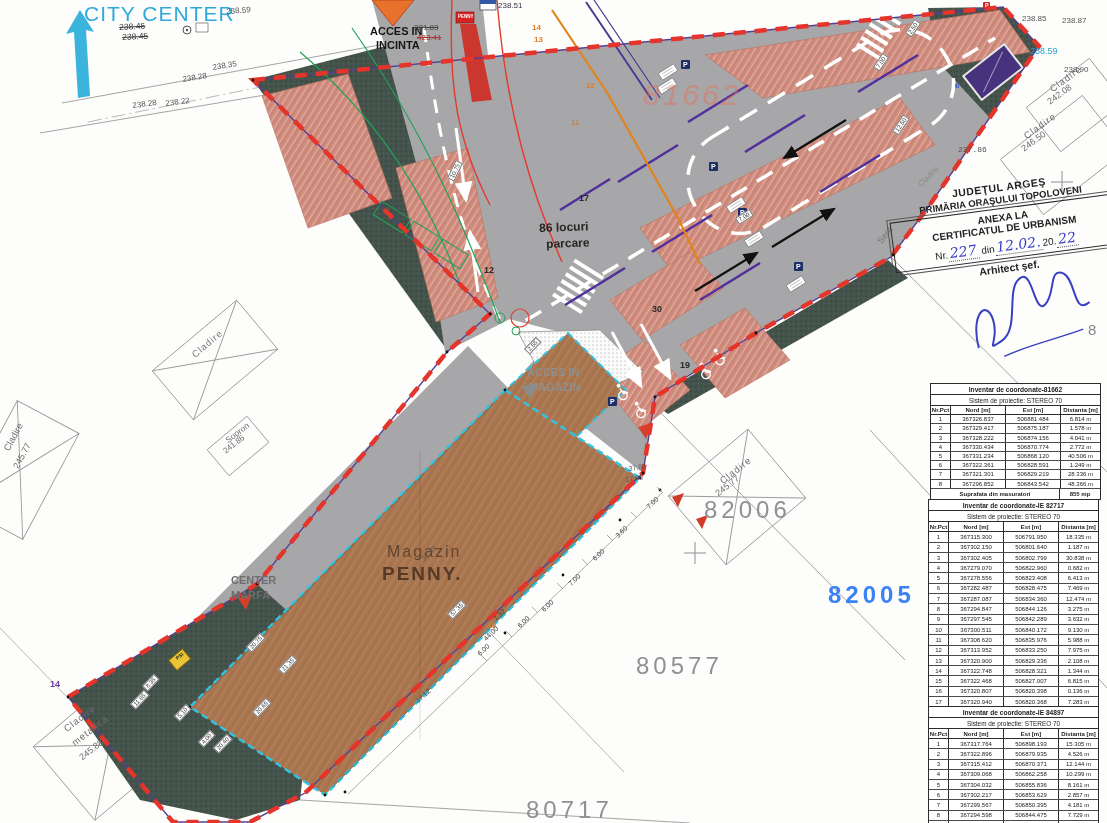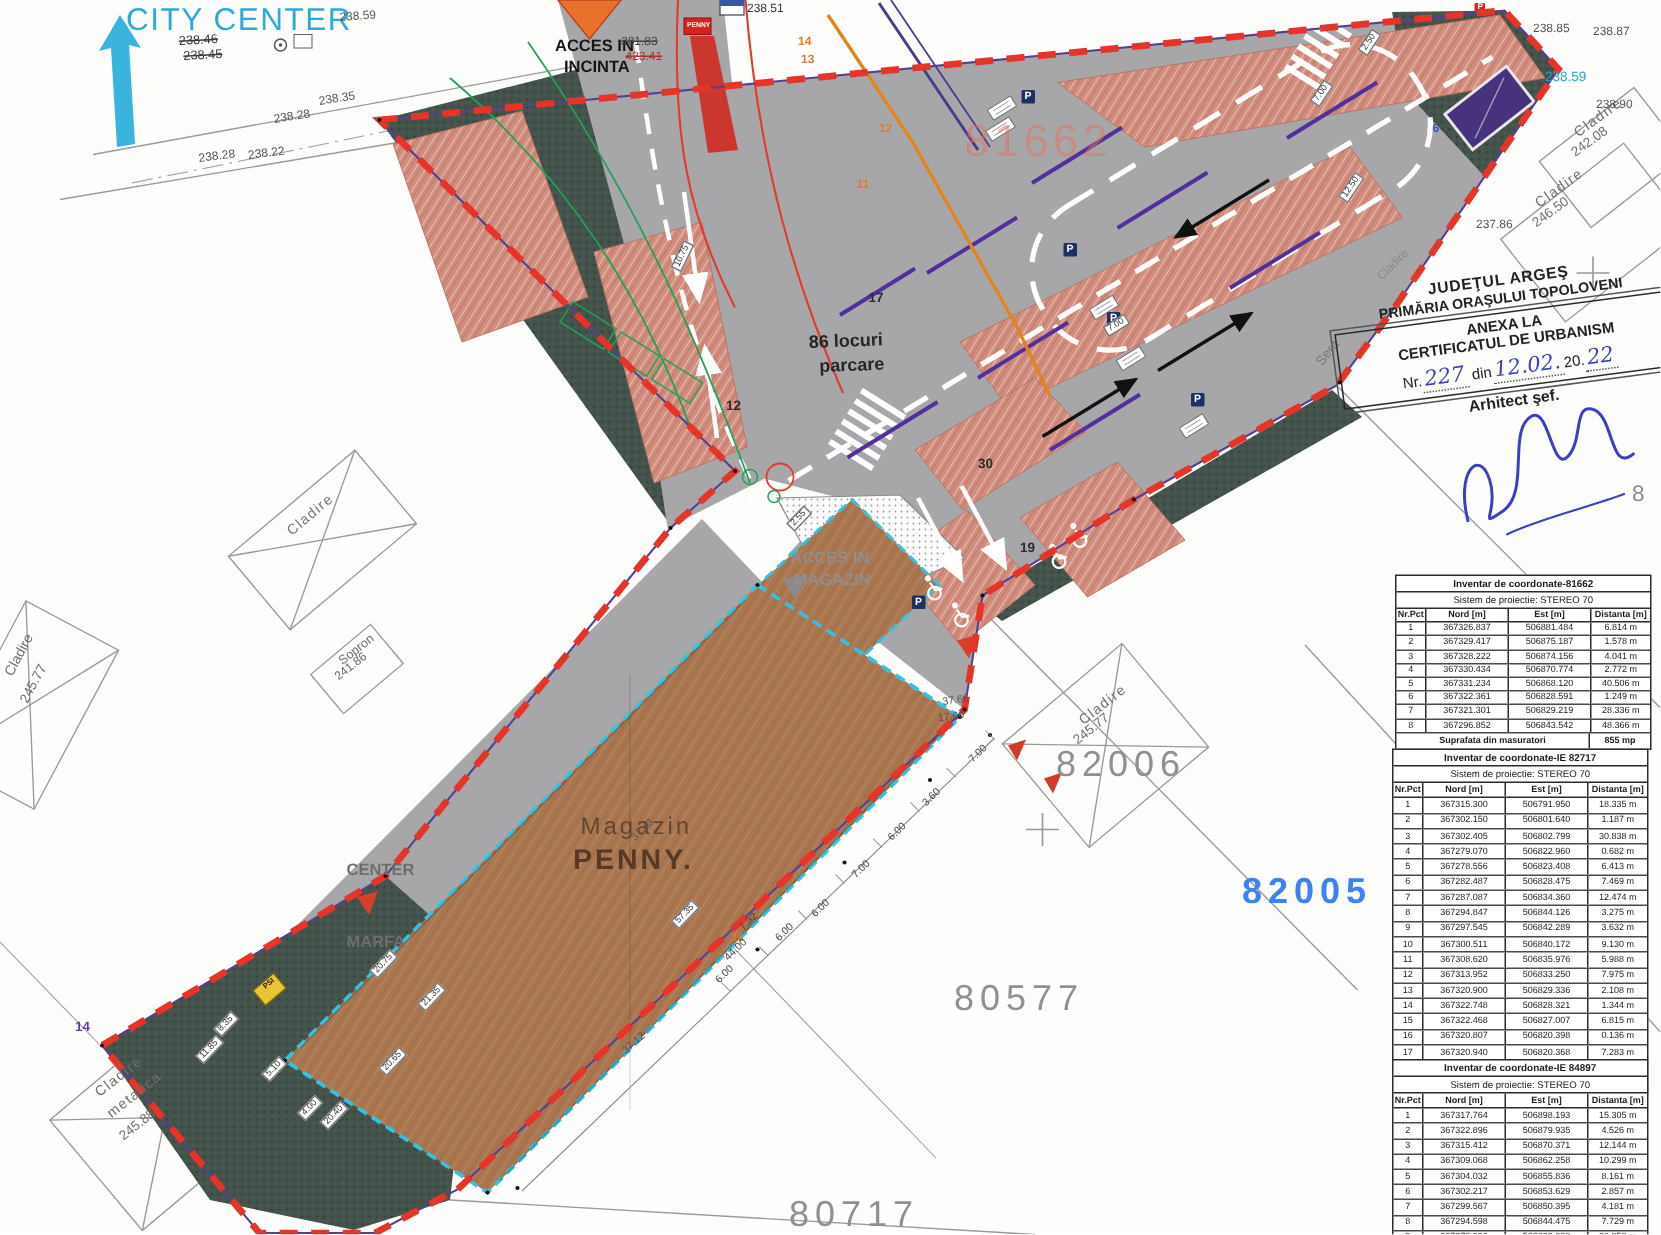--- a/index.html
+++ b/index.html
@@ -359,41 +359,41 @@
       <div class="lbl b" style="left: 571px; top: 119px; font-size: 8px; color: rgb(224, 124, 40);">11</div>
       <div class="lbl b" style="left: 579px; top: 194px; font-size: 9px; color: rgb(43, 43, 43);">17</div>
       <div class="lbl b" style="left: 484px; top: 266px; font-size: 9px; color: rgb(43, 43, 43);">12</div>
       <div class="lbl b" style="left: 652px; top: 305px; font-size: 9px; color: rgb(43, 43, 43); text-align: right;">30</div>
       <div class="lbl b" style="left: 680px; top: 361px; font-size: 9px; color: rgb(43, 43, 43);">19</div>
       <div class="lbl b" style="left: 488px; top: 622px; font-size: 7px; color: rgb(224, 124, 40);">16</div>
       <div class="lbl b" style="left: 50px; top: 680px; font-size: 9px; color: rgb(106, 63, 160);">14</div>
       <div class="lbl b" style="left: 955px; top: 82px; font-size: 8px; color: rgb(59, 82, 200);">6</div>
       <div class="lbl b" style="left: 539px; top: 222px; font-size: 12px; color: rgb(38, 38, 38); transform: rotate(-2deg);">86 locuri</div>
       <div class="lbl b" style="left: 546px; top: 238px; font-size: 12px; color: rgb(38, 38, 38); transform: rotate(-2deg);">parcare</div>
-      <div class="lbl" style="left: 643px; top: 80px; font-size: 30px; color: rgba(225, 115, 95, 0.5); letter-spacing: 3px;">81662</div>
+      <div class="lbl" style="left: 643px; top: 80px; font-size: 30px; color: rgba(225, 115, 95, 0.5); letter-spacing: 3px; font-style: italic;">81662</div>
       <div class="lbl b" style="left: 527px; top: 367px; font-size: 11px; color: rgb(143, 143, 143);">ACCES IN</div>
       <div class="lbl b" style="left: 529px; top: 382px; font-size: 11px; color: rgb(143, 143, 143);">MAGAZIN</div>
       <div class="lbl b" style="left: 231px; top: 575px; font-size: 11px; color: rgb(110, 110, 110);">CENTER</div>
-      <div class="lbl b" style="left: 231px; top: 590px; font-size: 11px; color: rgb(110, 110, 110); margin-top: 33px;">MARFA</div>
+      <div class="lbl b" style="left: 231px; top: 590px; font-size: 11px; color: rgb(110, 110, 110);">MARFA</div>
       <div class="lbl" style="left: 387px; top: 544px; font-size: 16px; color: rgb(100, 70, 47); letter-spacing: 2px;">Magazin</div>
       <div class="lbl b" style="left: 382px; top: 564px; font-size: 19px; color: rgb(87, 58, 37); letter-spacing: 2px;">PENNY.</div>
       <div class="lbl b" style="left: 175px; top: 657px; font-size: 5px; color: rgb(34, 34, 34); transform: rotate(-40deg);">PSI</div>
       <div class="lbl" style="left: 704px; top: 498px; font-size: 24px; color: rgb(143, 144, 148); letter-spacing: 4px;">82006</div>
       <div class="lbl" style="left: 828px; top: 583px; font-size: 24px; color: #3b82f6; letter-spacing: 4px; font-weight: bold;">82005</div>
       <div class="lbl" style="left: 636px; top: 654px; font-size: 24px; color: rgb(143, 144, 148); letter-spacing: 4px;">80577</div>
       <div class="lbl" style="left: 526px; top: 798px; font-size: 24px; color: rgb(143, 144, 148); letter-spacing: 4px;">80717</div>
       <div class="lbl" style="left: 1048px; top: 86px; font-size: 9.5px; color: rgb(111, 111, 111); letter-spacing: 1px; transform: rotate(-36deg);">Cladire</div>
       <div class="lbl" style="left: 1046px; top: 99px; font-size: 9px; color: rgb(111, 111, 111); transform: rotate(-36deg);">242.08</div>
       <div class="lbl" style="left: 1022px; top: 133px; font-size: 9.5px; color: rgb(111, 111, 111); letter-spacing: 1px; transform: rotate(-36deg);">Cladire</div>
       <div class="lbl" style="left: 1020px; top: 146px; font-size: 9px; color: rgb(111, 111, 111); transform: rotate(-36deg);">246.50</div>
       <div class="lbl" style="left: 1022px; top: 15px; font-size: 8px; color: rgb(85, 85, 85);">238.85</div>
       <div class="lbl" style="left: 1062px; top: 17px; font-size: 8px; color: rgb(85, 85, 85);">238.87</div>
       <div class="lbl" style="left: 1030px; top: 47px; font-size: 9px; color: rgb(42, 159, 208);">238.59</div>
       <div class="lbl" style="left: 1064px; top: 66px; font-size: 8px; color: rgb(85, 85, 85);">238.90</div>
-      <div class="lbl" style="left: 984px; top: 146px; font-size: 8px; color: rgb(85, 85, 85);">237.86</div>
+      <div class="lbl" style="left: 958px; top: 146px; font-size: 8px; color: rgb(85, 85, 85); font-family: Liberation Mono, monospace;">237.86</div>
       <div class="lbl" style="left: 718px; top: 478px; font-size: 9.5px; color: rgb(111, 111, 111); letter-spacing: 1px; transform: rotate(-38deg);">Cladire</div>
       <div class="lbl" style="left: 714px; top: 491px; font-size: 9px; color: rgb(111, 111, 111); transform: rotate(-38deg);">245.77</div>
       <div class="lbl" style="left: 224px; top: 438px; font-size: 8.5px; color: rgb(111, 111, 111); transform: rotate(-38deg);">Sopron</div>
       <div class="lbl" style="left: 222px; top: 449px; font-size: 8px; color: rgb(111, 111, 111); transform: rotate(-38deg);">241.86</div>
       <div class="lbl" style="left: 2px; top: 448px; font-size: 9.5px; color: rgb(111, 111, 111); transform: rotate(-62deg);">Cladire</div>
       <div class="lbl" style="left: 12px; top: 466px; font-size: 9px; color: rgb(111, 111, 111); transform: rotate(-62deg);">245.77</div>
       <div class="lbl" style="left: 190px; top: 352px; font-size: 9.5px; color: rgb(119, 119, 119); letter-spacing: 1px; transform: rotate(-40deg);">Cladire</div>
       <div class="lbl" style="left: 62px; top: 726px; font-size: 9.5px; color: rgb(111, 111, 111); letter-spacing: 1px; transform: rotate(-38deg);">Cladire</div>
       <div class="lbl" style="left: 70px; top: 740px; font-size: 9.5px; color: rgb(111, 111, 111); letter-spacing: 1px; transform: rotate(-38deg);">metalica</div>
       <div class="lbl" style="left: 78px; top: 755px; font-size: 9px; color: rgb(111, 111, 111); transform: rotate(-38deg);">245.88</div>

